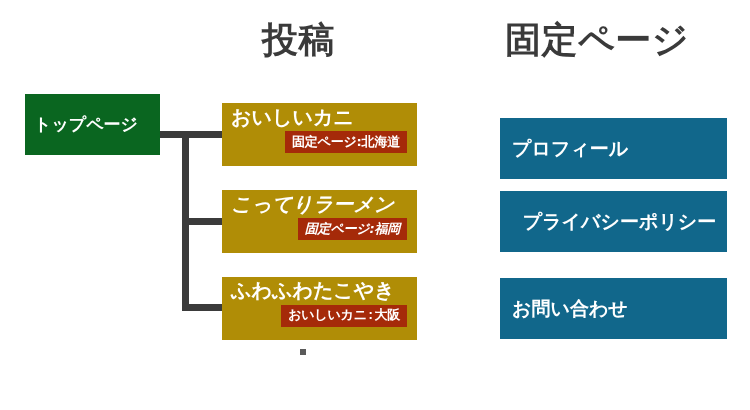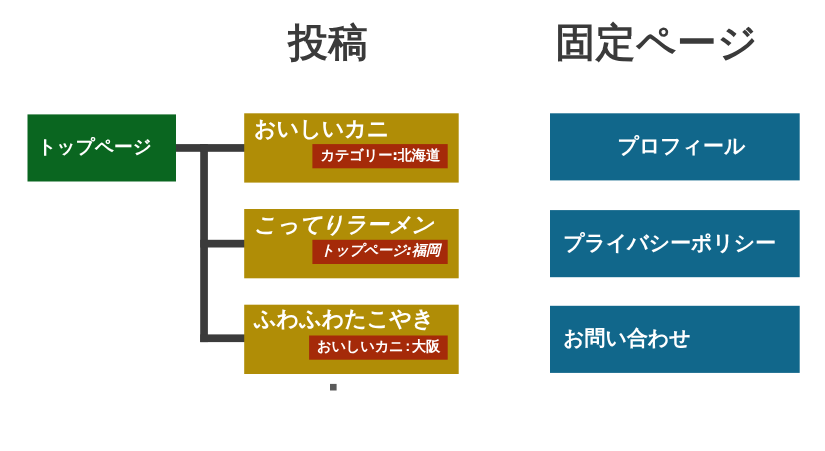--- a/index.html
+++ b/index.html
@@ -35,21 +35,21 @@
   .node {
     position: absolute;
     box-sizing: border-box;
     color: #ffffff;
     display: flex;
     align-items: center;
   }
 
   .node-top {
     left: 25px;
-    top: 104px;
+    top: 94px;
     width: 135px;
     height: 61px;
     background: #0a6620;
     padding-left: 9px;
   }
   .node-top .label {
     font-size: 17px;
     font-weight: 700;
     line-height: 1.1;
     white-space: nowrap;
@@ -92,22 +92,22 @@
     letter-spacing: -0.2px;
   }
 
   .page-node {
     background: #11678b;
     left: 500px;
     width: 227px;
     height: 61px;
     padding-left: 12px;
   }
-  #page-0 { top: 103px; justify-content: center; }
-  #page-1 { top: 191px; }
+  #page-0 { top: 118px; }
+  #page-1 { top: 191px; justify-content: center; }
   #page-2 { top: 278px; text-align: right; }
   .page-node .label {
     font-size: 19px;
     font-weight: 700;
     line-height: 1.1;
     white-space: nowrap;
   }
 
   
   .conn {
@@ -153,28 +153,28 @@
   <div class="conn" id="conn-b1"></div>
   <div class="conn" id="conn-b2"></div>
 
   <div class="node node-top">
     <span class="label">トップページ</span>
   </div>
 
   <div class="node post-node" id="post-0">
     <div class="post-title">おいしいカニ</div>
     <div class="badge-row">
-      <span class="badge">カテゴリー:北海道</span>
+      <span class="badge">固定ページ:北海道</span>
     </div>
   </div>
 
   <div class="node post-node" id="post-1">
     <div class="post-title">こってりラーメン</div>
     <div class="badge-row">
-      <span class="badge">トップページ:福岡</span>
+      <span class="badge">固定ページ:福岡</span>
     </div>
   </div>
 
   <div class="node post-node" id="post-2">
     <div class="post-title">ふわふわたこやき</div>
     <div class="badge-row">
       <span class="badge">おいしいカニ:大阪</span>
     </div>
   </div>
 

